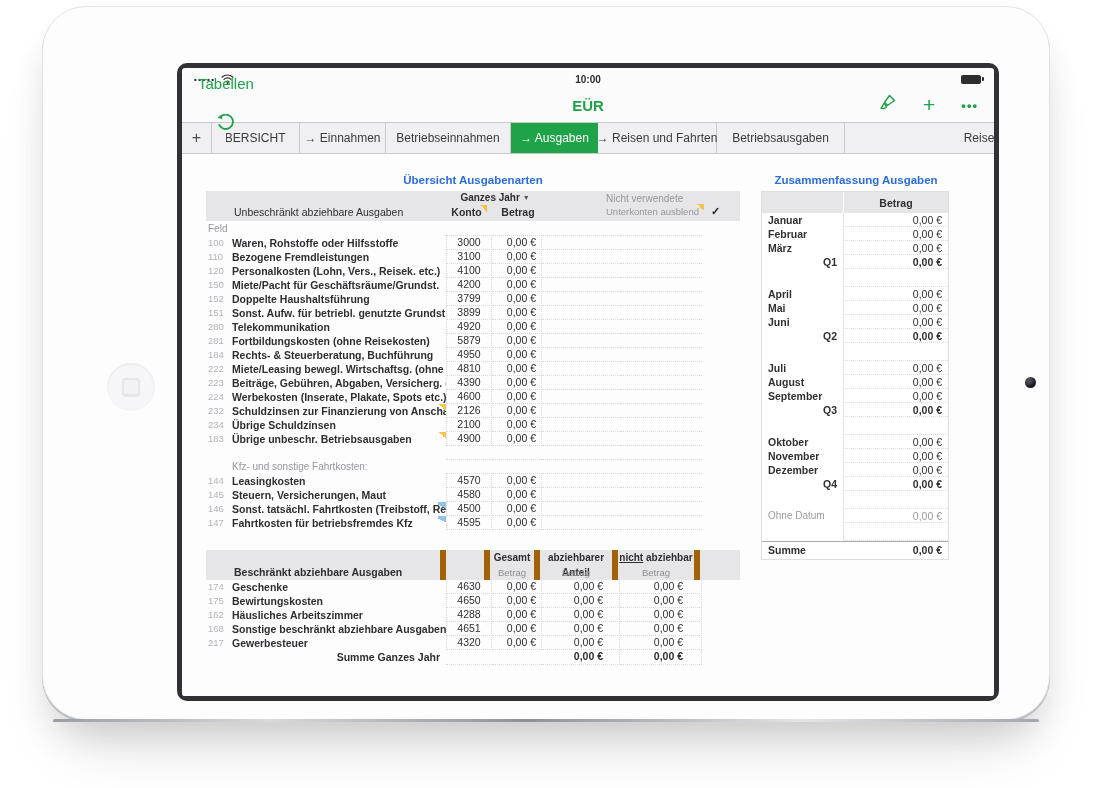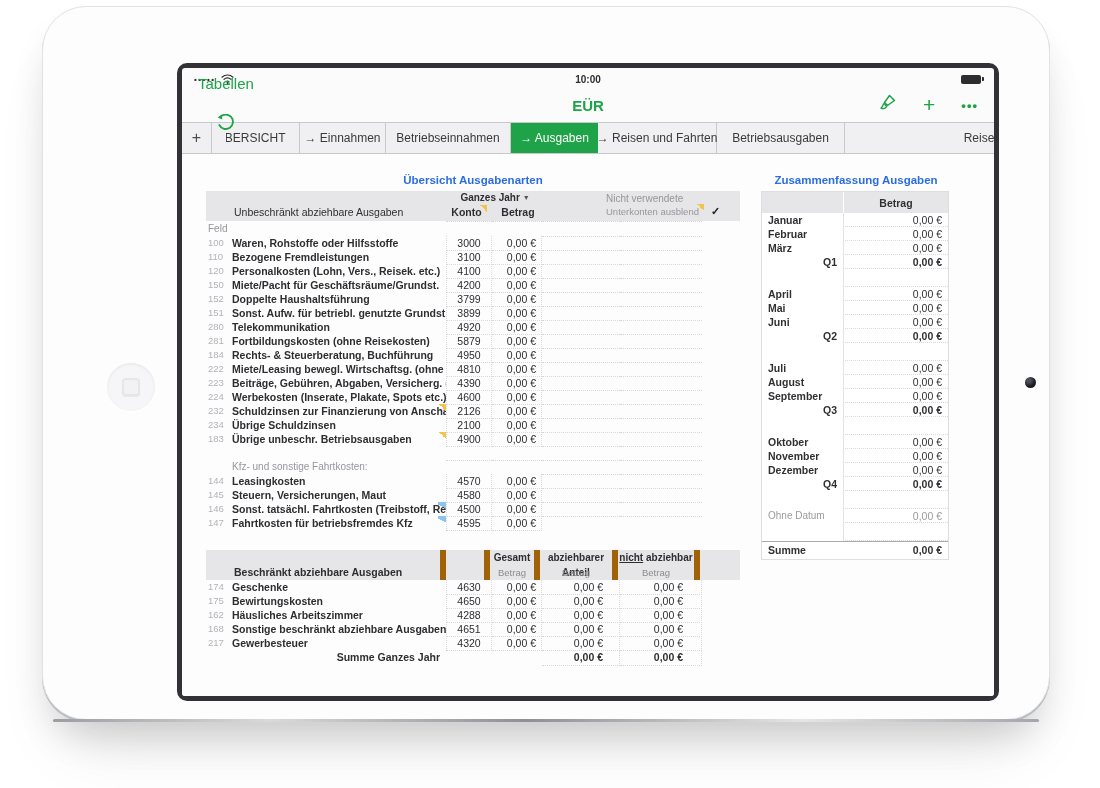--- a/index.html
+++ b/index.html
@@ -45,21 +45,21 @@
   .tab:nth-child(6){width:119px;}
   .tab:nth-child(7){width:128px;}
   .tab:nth-child(8){flex:1;justify-content:flex-end;border-right:none;}
   .tab:nth-child(8) span{margin-right:-7px;}
   
   .content{flex:1;position:relative;background:#fdfdfe;}
   .tbl-title{position:absolute;text-align:center;color:#2b6de1;font-weight:bold;font-size:11.5px;}
   
   .main-title{left:24px;top:20px;width:534px;}
   .main-table{position:absolute;left:24px;top:37px;width:534px;font-size:10.5px;color:#2e2e31;}
-  .row{display:flex;height:14px;line-height:14px;align-items:flex-start;}
+  .row{display:flex;height:14px;line-height:14px;align-items:flex-end;}
   .c-feld{width:26px;color:#b3b3b8;font-size:9.5px;padding-left:2px;box-sizing:border-box;}
   .c-name{width:214px;font-weight:bold;overflow:hidden;white-space:nowrap;position:relative;box-sizing:border-box;}
   .c-name.lbl{font-weight:normal;color:#97979c;font-size:10px;}
   .c-konto{width:44px;text-align:center;}
   .c-val{width:50px;text-align:right;padding-right:5px;box-sizing:border-box;}
   .c-a{width:78px;text-align:right;padding-right:16px;box-sizing:border-box;}
   .c-n{width:82px;text-align:right;padding-right:18px;box-sizing:border-box;}
   .c-tail{flex:1;}
   .grid{border-right:1px dotted #d7d7dc;border-bottom:1px dotted #d7d7dc;}
   .grid-l{border-left:1px dotted #d7d7dc;}

